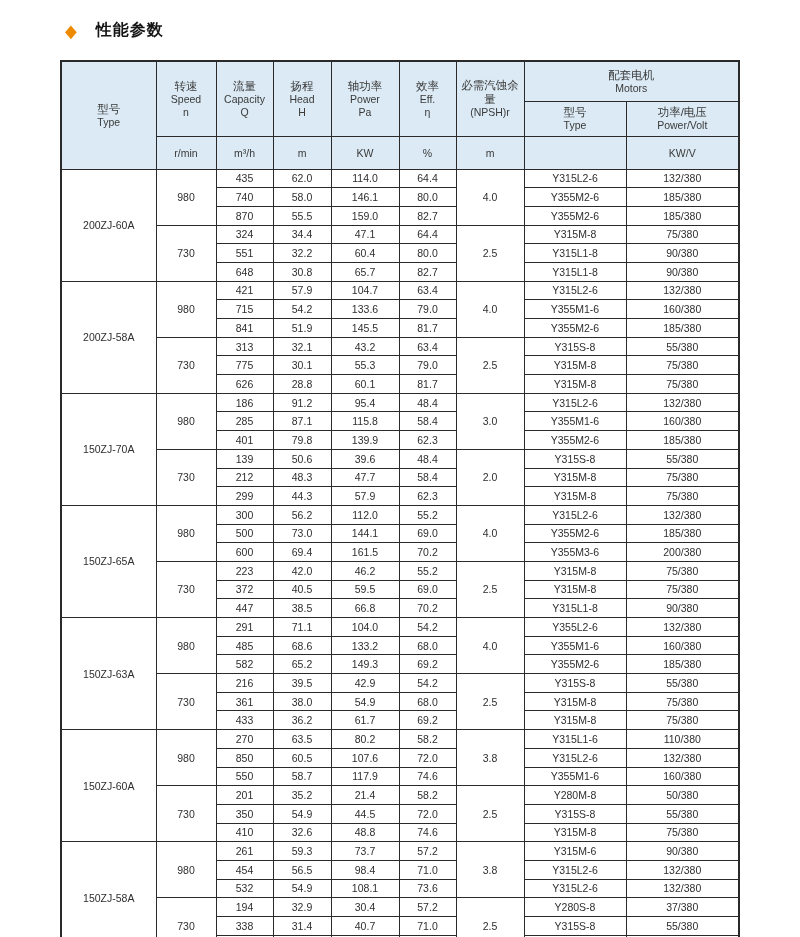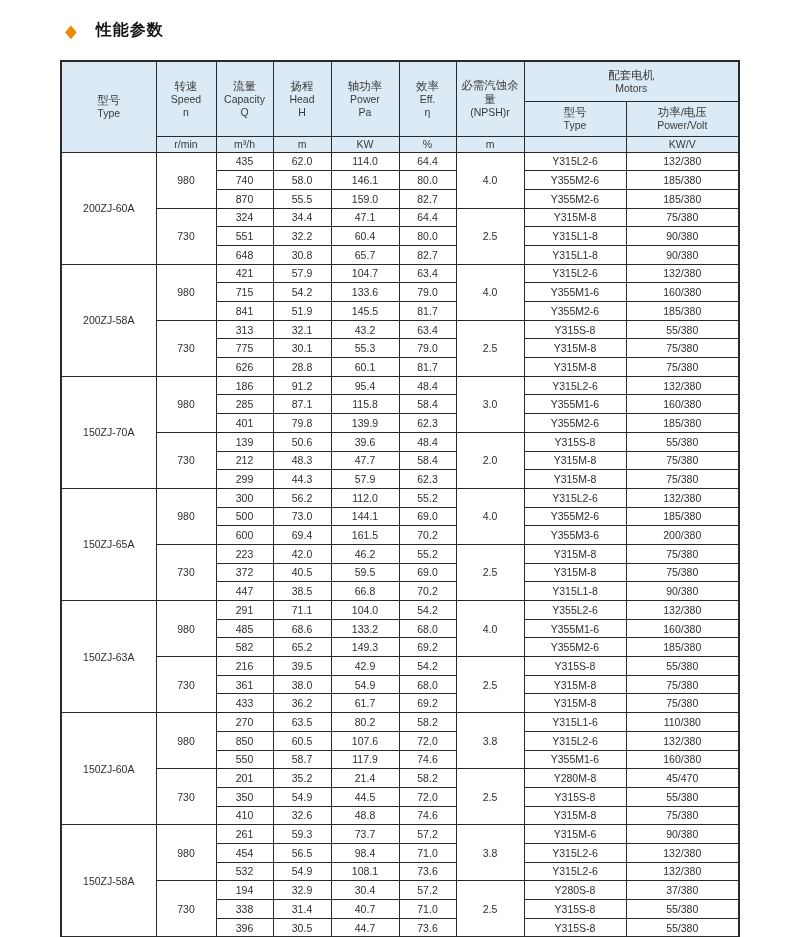--- a/index.html
+++ b/index.html
@@ -38,21 +38,21 @@
   }
   .perf thead th, .perf thead td {
     background: var(--header-bg, #dbeaf4);
     font-weight: normal;
     color: #3a3a3a;
   }
   .perf thead .zh { font-size: 11.5px; line-height: 14px; }
   .perf thead .en { font-size: 10.5px; line-height: 13px; text-align: center; }
   .perf tr.hdr-1 { height: 40px; }
   .perf tr.hdr-2 { height: 35px; }
-  .perf tr.units { height: 16px; }
+  .perf tr.units { height: 33px; }
   .perf tr.units td { font-size: 10.5px; }
   .perf tbody td {
     font-size: 10.5px;
     height: 17.7px;
     background: #ffffff;
     color: #2e2e2e;
   }
 </style>
 </head>
 <body>
@@ -429,21 +429,21 @@
         <td>160/380</td>
       </tr>
       <tr>
         <td rowspan="3">730</td>
         <td>201</td>
         <td>35.2</td>
         <td>21.4</td>
         <td>58.2</td>
         <td rowspan="3">2.5</td>
         <td>Y280M-8</td>
-        <td>45/470</td>
+        <td>50/380</td>
       </tr>
       <tr>
         <td>350</td>
         <td>54.9</td>
         <td>44.5</td>
         <td>72.0</td>
         <td>Y315S-8</td>
         <td>55/380</td>
       </tr>
       <tr>

